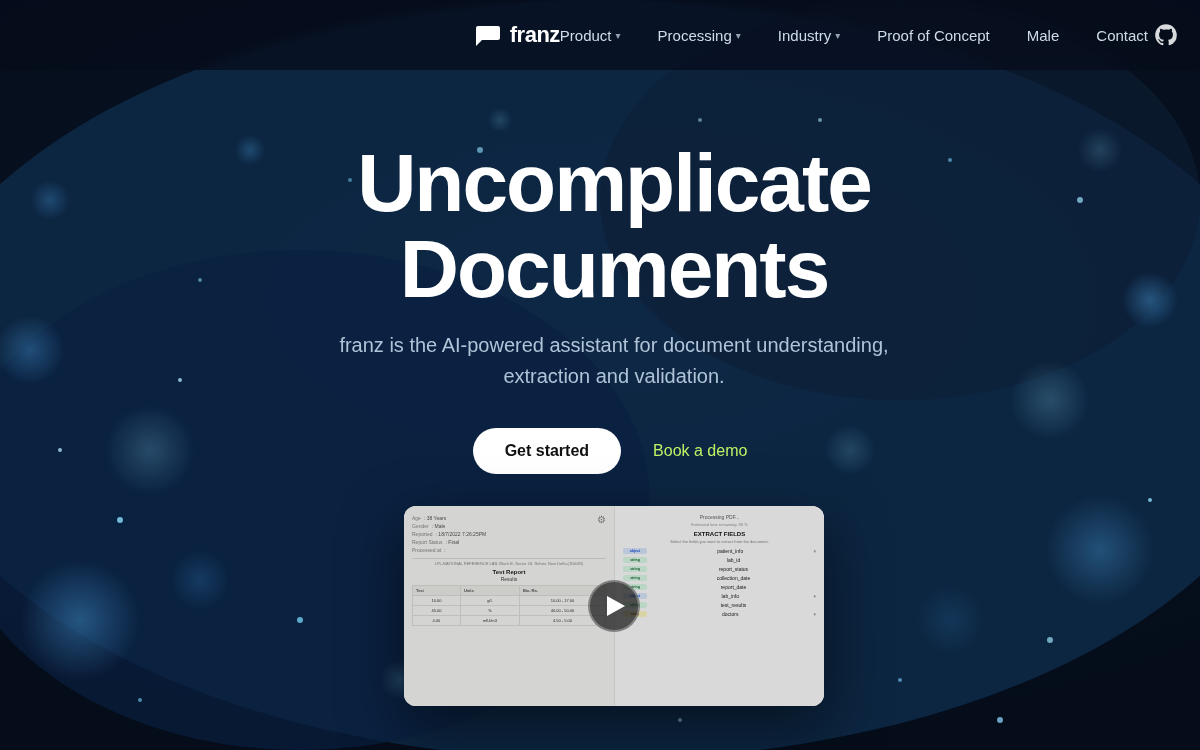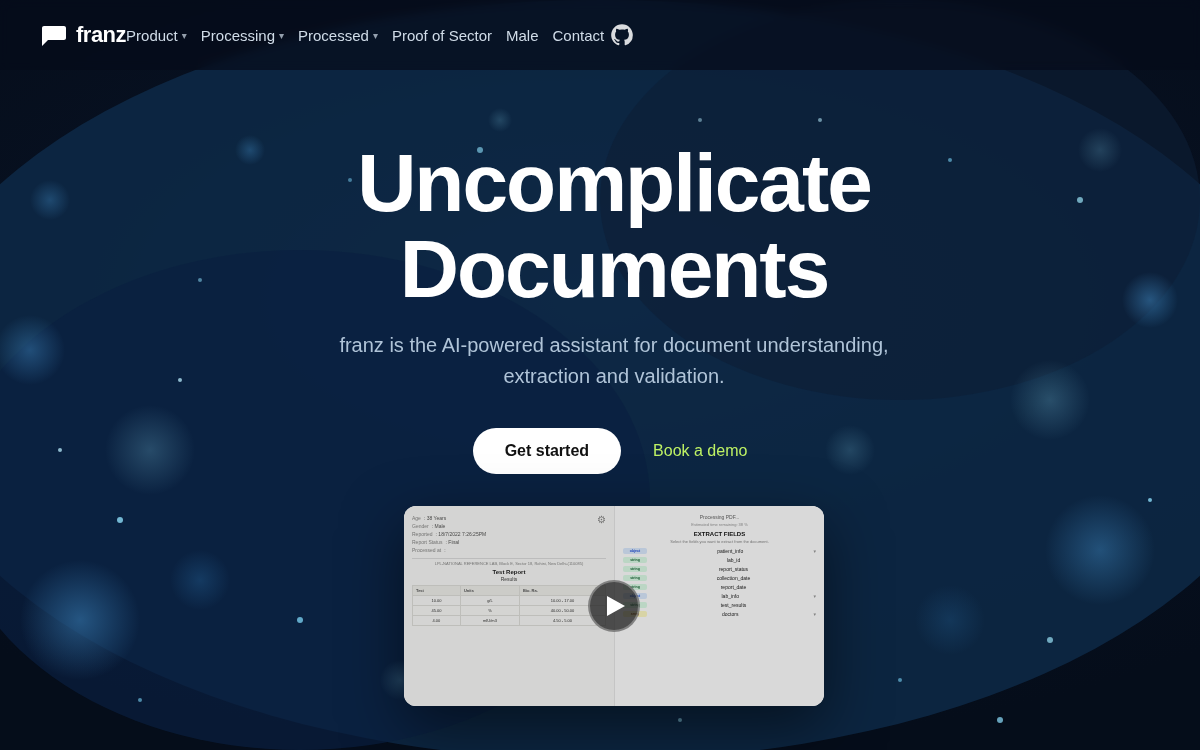--- a/index.html
+++ b/index.html
@@ -30,22 +30,22 @@
       z-index: 1;
       pointer-events: none;
     }
 
     
     nav {
       position: relative;
       z-index: 10;
       display: flex;
       align-items: center;
-      justify-content: flex-start;
-      padding: 0 40px;
+      justify-content: flex-end;
+      padding: 0 16px;
       height: 70px;
       background: rgba(5, 12, 25, 0.7);
       backdrop-filter: blur(4px);
     }
 
     .nav-logo {
       display: flex;
       align-items: center;
       gap: 8px;
       text-decoration: none;
@@ -63,21 +63,21 @@
     .logo-text {
       font-size: 22px;
       font-weight: 600;
       color: #fff;
       letter-spacing: -0.5px;
     }
 
     .nav-links {
       display: flex;
       align-items: center;
-      gap: 14px;
+      gap: 37px;
       list-style: none;
     }
 
     .nav-links li a {
       color: #d0dce8;
       text-decoration: none;
       font-size: 15px;
       font-weight: 400;
       display: flex;
       align-items: center;
@@ -405,27 +405,27 @@
       </a>
     </li>
     <li>
       <a href="#">
         <span>Processing</span>
         <span class="chevron">▾</span>
       </a>
     </li>
     <li>
       <a href="#">
-        <span>Processed</span>
+        <span>Industry</span>
         <span class="chevron">▾</span>
       </a>
     </li>
     <li>
       <a href="#">
-        <span>Proof of Sector</span>
+        <span>Proof of Concept</span>
       </a>
     </li>
     <li>
       <a href="#">
         <span>Male</span>
       </a>
     </li>
     <li>
       <a href="#">
         <span>Contact</span>

